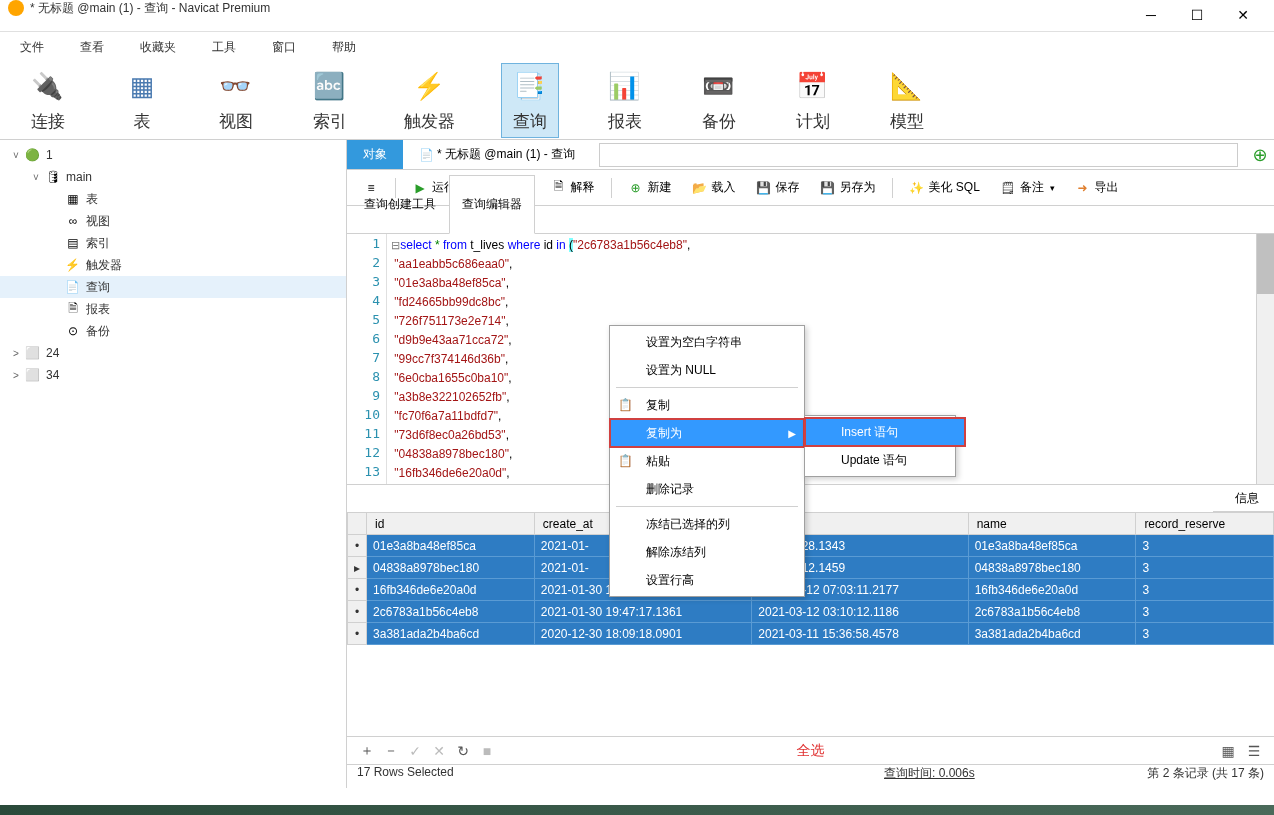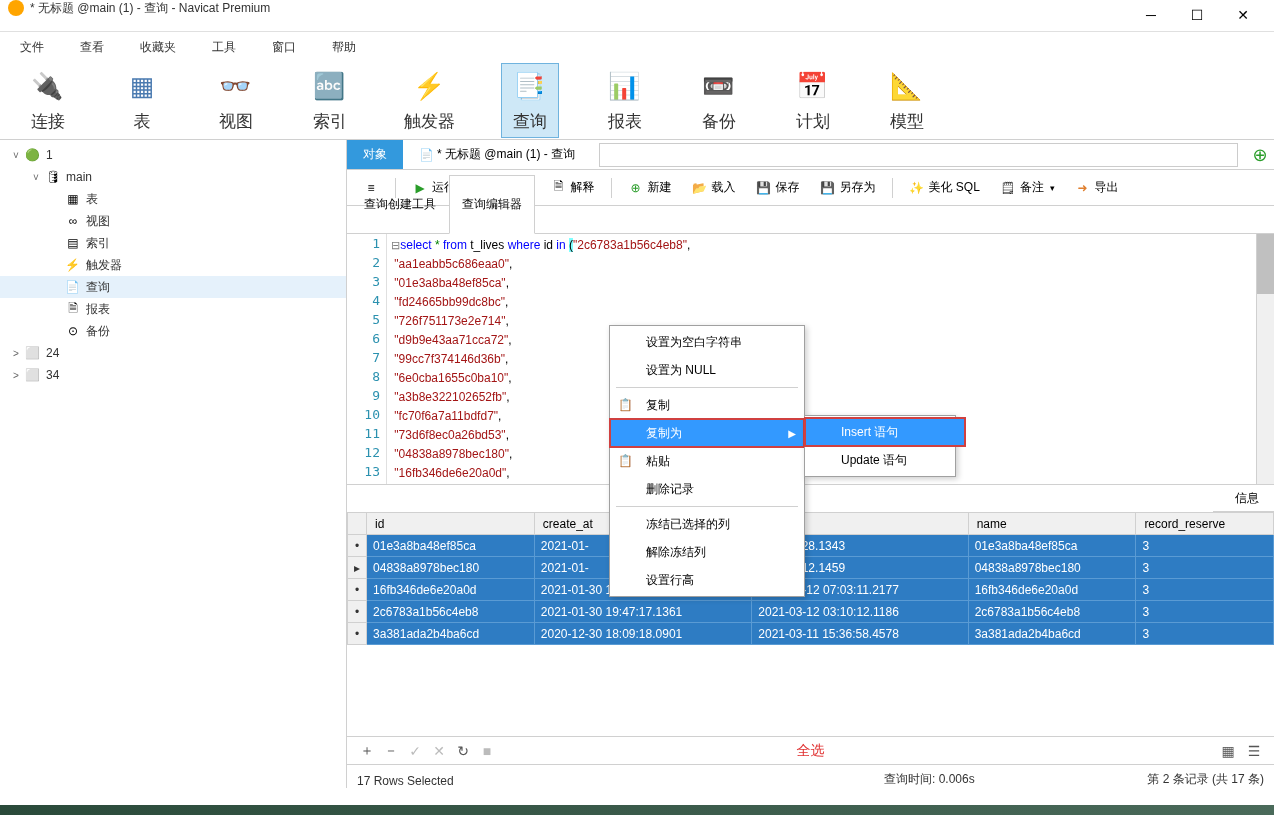--- a/index.html
+++ b/index.html
@@ -65,23 +65,23 @@
 .grid table { border-collapse: collapse; width: 100%; }
 .grid th { background: #f0f0f0; border: 1px solid #d0d0d0; text-align: left; padding: 3px 8px; font-weight: normal; height: 22px; font-size: 12px; }
 .grid td { border: 1px solid #5a9bd4; padding: 2px 6px; background: #2e7cc3; color: #fff; height: 22px; font-size: 12px; white-space: nowrap; }
 .grid .row-indicator { width: 14px; background: #f0f0f0 !important; color: #333 !important; border: 1px solid #d0d0d0 !important; text-align: center; }
 
 .grid-footer { height: 28px; display: flex; align-items: center; padding: 0 8px; border-top: 1px solid #d0d0d0; position: relative; }
 .grid-footer .btn { width: 24px; height: 22px; display: flex; align-items: center; justify-content: center; cursor: pointer; font-size: 14px; color: #555; }
 .grid-footer .center-text { position: absolute; left: 50%; transform: translateX(-50%); color: #e03030; font-size: 14px; }
 .grid-footer .right-icons { margin-left: auto; display: flex; gap: 2px; }
 
-.statusbar { height: 24px; display: flex; align-items: flex-end; padding: 0 10px; border-top: 1px solid #d0d0d0; font-size: 12px; color: #333; }
+.statusbar { height: 24px; display: flex; align-items: flex-start; padding: 0 10px; border-top: 1px solid #d0d0d0; font-size: 12px; color: #333; }
 .statusbar .status-left { flex: 1; }
-.statusbar .status-mid { width: 180px; }
+.statusbar .status-mid { width: 180px; text-decoration: underline; }
 .statusbar .status-right { width: 200px; text-align: right; }
 
 .ctx-menu { position: absolute; background: #fff; border: 1px solid #a0a0a0; box-shadow: 2px 2px 6px rgba(0,0,0,0.2); z-index: 100; padding: 2px 0; }
 .ctx-item { height: 28px; display: flex; align-items: center; padding: 0 24px 0 36px; cursor: pointer; position: relative; min-width: 160px; }
 .ctx-item:hover, .ctx-item.highlight { background: #3399ff; color: #fff; }
 .ctx-item .ctx-icon { position: absolute; left: 8px; width: 16px; height: 16px; display: inline-flex; align-items: center; justify-content: center; }
 .ctx-item .ctx-arrow { position: absolute; right: 8px; font-size: 10px; }
 .ctx-sep { height: 1px; background: #d0d0d0; margin: 3px 6px; }
 .ctx-border-red { outline: 2px solid #d04040; outline-offset: -1px; }
 

